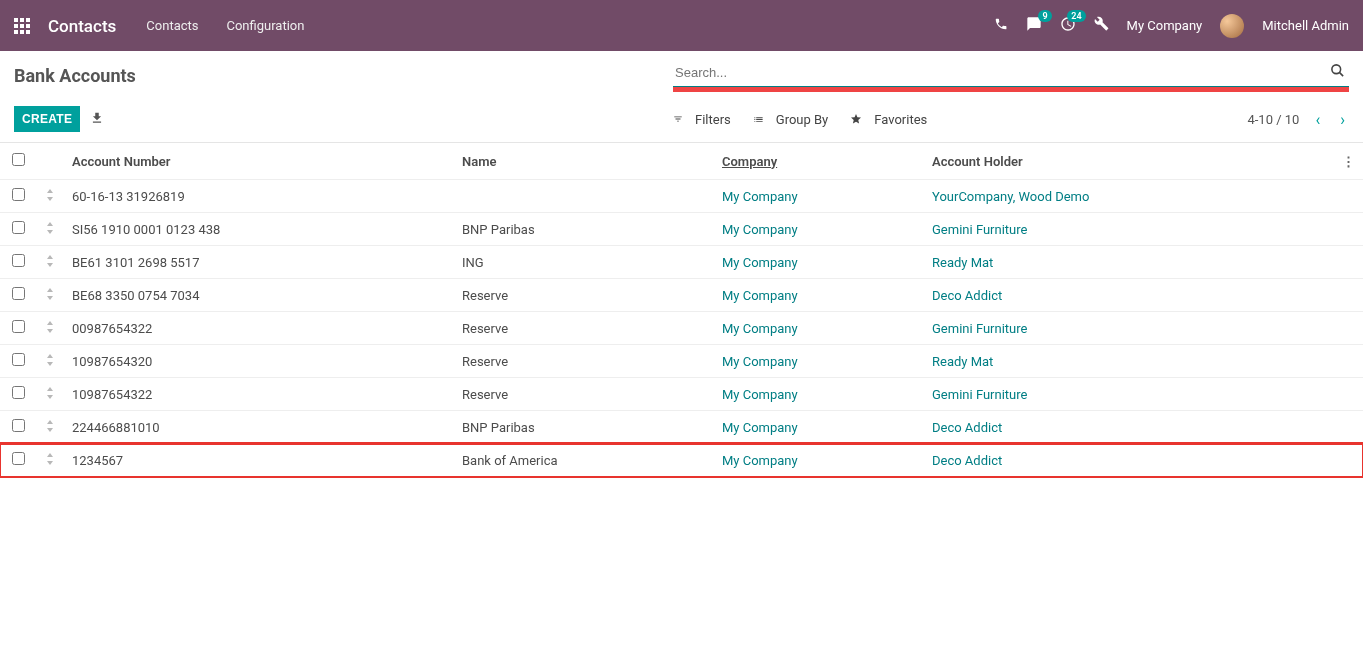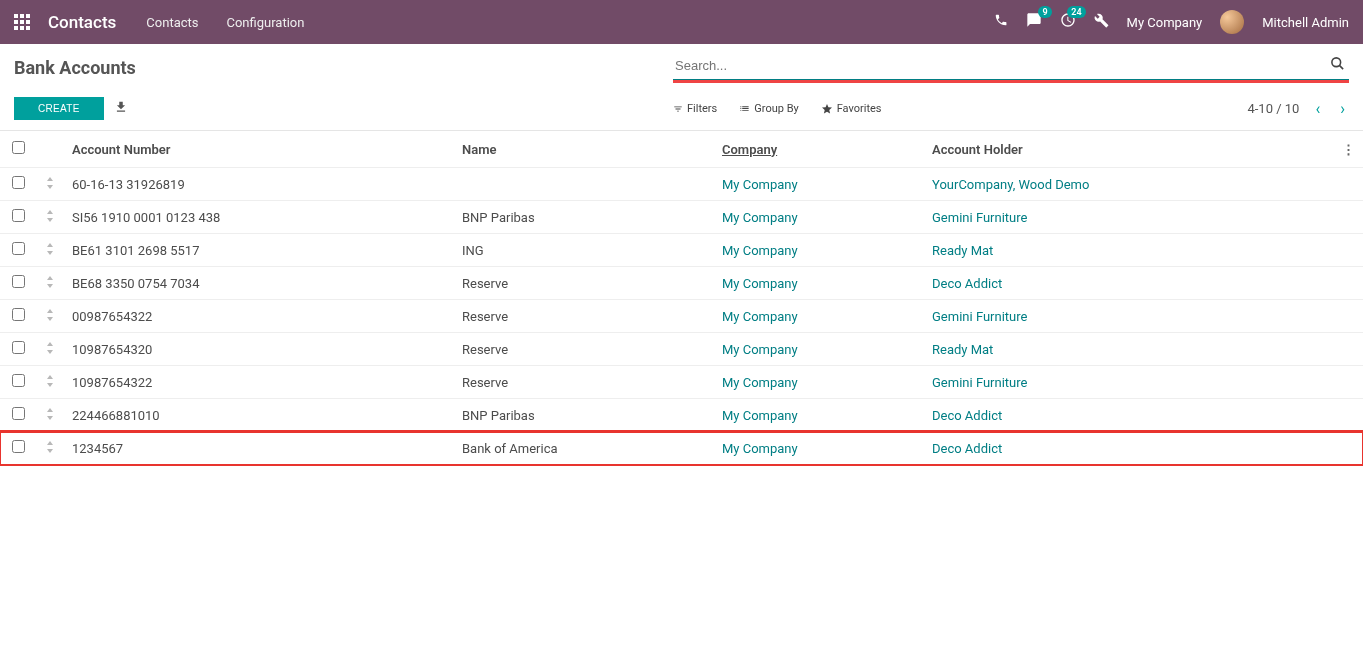--- a/index.html
+++ b/index.html
@@ -1,43 +1,43 @@
 <!DOCTYPE html>
 <html><head>
 <meta charset="utf-8">
 <style>
   * { box-sizing: border-box; margin: 0; padding: 0; }
   body { font-family: -apple-system, BlinkMacSystemFont, "Segoe UI", Roboto, "Helvetica Neue", Arial, sans-serif; font-size: 13px; color: #374151; background: #fff; width: 1363px; }
   
-  .navbar { background: #714B67; height: 44px; display: flex; align-items: center; padding: 0 14px; color: #fff; }
+  .navbar { background: #714B67; height: 51px; display: flex; align-items: center; padding: 0 14px; color: #fff; }
   .nav-left { display: flex; align-items: center; gap: 18px; }
   .apps-icon { width: 16px; height: 16px; display: grid; grid-template-columns: repeat(3,4px); grid-template-rows: repeat(3,4px); gap: 2px; cursor: pointer; }
   .apps-icon span { background: #fff; width: 4px; height: 4px; }
   .brand { font-size: 17px; font-weight: 500; }
   .nav-menu { display: flex; gap: 28px; margin-left: 12px; }
   .nav-menu a { color: #eee; text-decoration: none; font-size: 13px; }
   .nav-right { margin-left: auto; display: flex; align-items: center; gap: 18px; }
   .nav-icon { position: relative; cursor: pointer; color: #fff; font-size: 15px; }
   .badge { position: absolute; top: -6px; right: -10px; background: #00A09D; color: #fff; font-size: 9px; padding: 1px 4px; border-radius: 8px; font-weight: 600; }
   .avatar { width: 24px; height: 24px; border-radius: 50%; background: radial-gradient(circle at 30% 30%, #f5c89a, #a36b3f); display: inline-block; }
   .company, .user { font-size: 13px; color: #fff; }
   
   .control-area { padding: 8px 14px 0 14px; }
   .row1 { display: flex; align-items: center; }
   .page-title { font-size: 18px; color: #555; font-weight: 700; }
-  .search-wrap { margin-left: auto; width: 676px; position: relative; border-bottom: 4px solid #ef4444; }
+  .search-wrap { margin-left: auto; width: 676px; position: relative; border-bottom: 6px solid #ef4444; }
   .search-wrap input { width: 100%; border: none; outline: none; padding: 6px 24px 6px 2px; font-size: 13px; background: transparent; }
   .search-wrap .sicon { position: absolute; right: 4px; top: 4px; color: #555; }
   .search-bottom-line { position: absolute; left:0; right:0; bottom:-1px; height:1px; background:#017e84; }
   
   .row2 { display: flex; align-items: center; margin-top: 14px; padding-bottom: 10px; }
-  .create-btn { background: #00A09D; color: #fff; border: none; padding: 6px 24px; font-size: 10px; font-weight: 400; letter-spacing: .3px; cursor: pointer; }
+  .create-btn { background: #00A09D; color: #fff; border: none; padding: 6px 8px; font-size: 12px; font-weight: 700; letter-spacing: .3px; cursor: pointer; }
   .export-btn { margin-left: 10px; color: #555; cursor: pointer; font-size: 14px; }
   .filters-group { margin-left: auto; width: 676px; display: flex; align-items: center; }
-  .filter-item { color: #444; font-size: 11px; margin-right: 22px; cursor: pointer; display: inline-flex; align-items: center; gap: 4px; }
+  .filter-item { color: #444; font-size: 13px; margin-right: 22px; cursor: pointer; display: inline-flex; align-items: center; gap: 12px; }
   .pager { margin-left: auto; display: flex; align-items: center; gap: 12px; color: #555; font-size: 13px; }
   .pager .arrow { color: #00A09D; cursor: pointer; font-size: 16px; padding: 0 4px; }
   
   .divider { border-top: 1px solid #e5e5e5; }
   
   table { width: 100%; border-collapse: collapse; }
   th { text-align: left; font-weight: 600; color: #4c4c4c; padding: 10px 8px; font-size: 13px; background:#fff; }
   td { padding: 8px 8px; font-size: 13px; color: #4c4c4c; border-top: 1px solid #eeeeee; }
   tbody tr:last-child td { border-bottom: 2px solid #a21caf; }
   .cb-col { width: 36px; text-align: center; }

